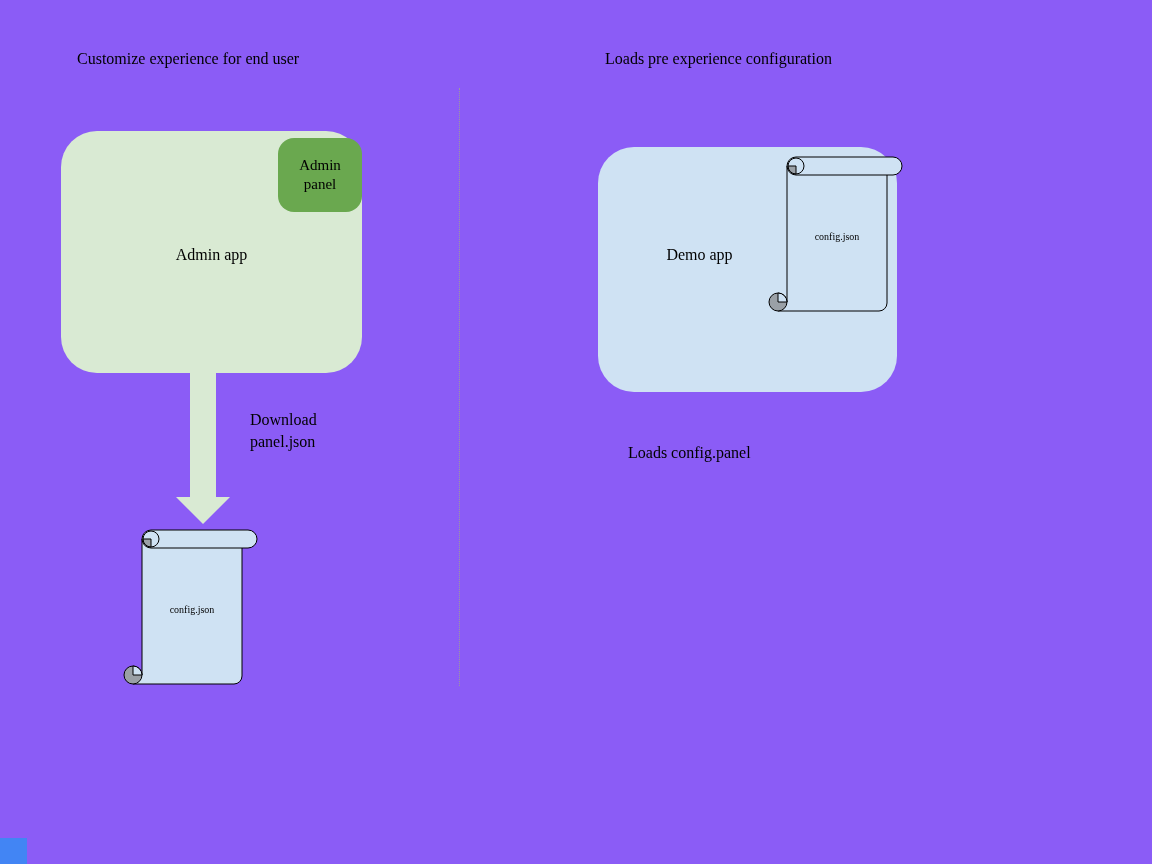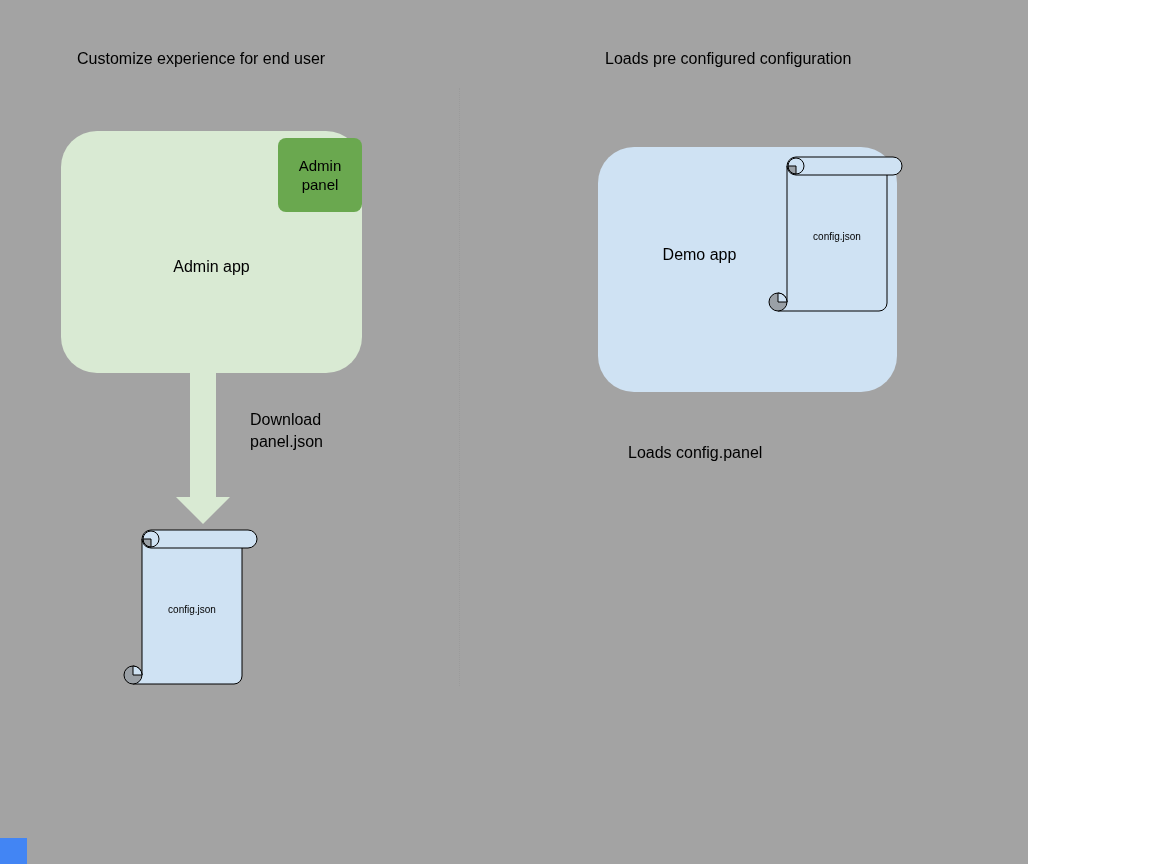--- a/index.html
+++ b/index.html
@@ -1,32 +1,32 @@
 <!DOCTYPE html>
 <html style="--light-green: #d9ead3; --dark-green: #6aa84f; --light-blue: #cfe2f3; --curl-gray: #9aa0a6; --divider-gray: #9b9b9b; --corner-blue: #4285f4; --text-color: #000000;"><head>
 <meta charset="utf-8">
 <style>
   html,body{margin:0;padding:0;background:#ffffff;}
   #canvas{
-    position:relative;width:1028px;height:864px;background:#a3a3a3;overflow:hidden;
-    font-family:Liberation Sans, sans-serif;color:var(--text-color,#000);
+    position:relative;width:1152px;height:864px;background:#8b5cf6;overflow:hidden;
+    font-family:Liberation Serif, serif;color:var(--text-color,#000);
   }
   .abs{position:absolute;}
   .section-title{font-size:16px;white-space:nowrap;}
   .app-box{border-radius:36px;}
   #admin-app-box{left:61px;top:131px;width:301px;height:242px;background:var(--light-green,#d9ead3);}
   #admin-panel-box{
     left:278px;top:138px;width:84px;height:74px;background:var(--dark-green,#6aa84f);
-    border-radius:8px;display:flex;align-items:center;justify-content:center;text-align:center;
+    border-radius:16px;display:flex;align-items:center;justify-content:center;text-align:center;
     font-size:15px;line-height:19px;
   }
   #admin-panel-box span{display:block;width:70px;}
   #demo-app-box{left:598px;top:147px;width:299px;height:245px;background:var(--light-blue,#cfe2f3);}
   .box-label{font-size:16px;text-align:center;}
-  #admin-app-label{left:61px;top:246px;width:301px;margin-top:12px;}
+  #admin-app-label{left:61px;top:246px;width:301px;}
   #demo-app-label{left:647px;top:246px;width:105px;}
   #download-arrow{left:168px;top:373px;}
   #download-arrow polygon{fill:var(--light-green,#d9ead3);}
   #download-label{left:250px;top:409px;width:105px;font-size:16px;line-height:22px;}
   #loads-caption{left:628px;top:444px;font-size:16px;white-space:nowrap;}
   #divider{left:459px;top:88px;height:598px;width:0;border-left:1px dotted var(--divider-gray,#9b9b9b);}
   .scroll{width:148px;height:168px;}
   .sbody{fill:var(--light-blue,#cfe2f3);stroke:#000;stroke-width:1;}
   .scurl{fill:var(--curl-gray,#9aa0a6);stroke:#000;stroke-width:1;}
   .snotch{fill:var(--light-blue,#cfe2f3);stroke:#000;stroke-width:1;}
@@ -61,21 +61,21 @@
       <circle class="sbody" cx="34" cy="16" r="8"></circle>
       <path class="scurl" d="M34 16 H26 A8 8 0 0 0 34 24 Z"></path>
       <circle class="scurl" cx="16" cy="152" r="9"></circle>
       <path class="snotch" d="M16 152 H25 A9 9 0 0 0 16 143 Z"></path>
     </svg>
     <span class="scroll-label">config.json</span>
   </div>
 
   <div class="abs" id="divider"></div>
 
-  <div class="abs section-title" style="left:605px;top:50px">Loads pre configured configuration</div>
+  <div class="abs section-title" style="left:605px;top:50px">Loads pre experience configuration</div>
 
   <div class="abs app-box" id="demo-app-box"></div>
 
   <div class="abs box-label" id="demo-app-label">Demo app</div>
 
   <div class="abs scroll" style="left:762px;top:150px">
     <svg width="148" height="168" viewBox="0 0 148 168">
       <path class="sbody" d="M25 16 H125 V153 A8 8 0 0 1 117 161 H16 V152 H25 Z"></path>
       <rect class="sbody" x="25" y="7" width="115" height="18" rx="9"></rect>
       <circle class="sbody" cx="34" cy="16" r="8"></circle>

